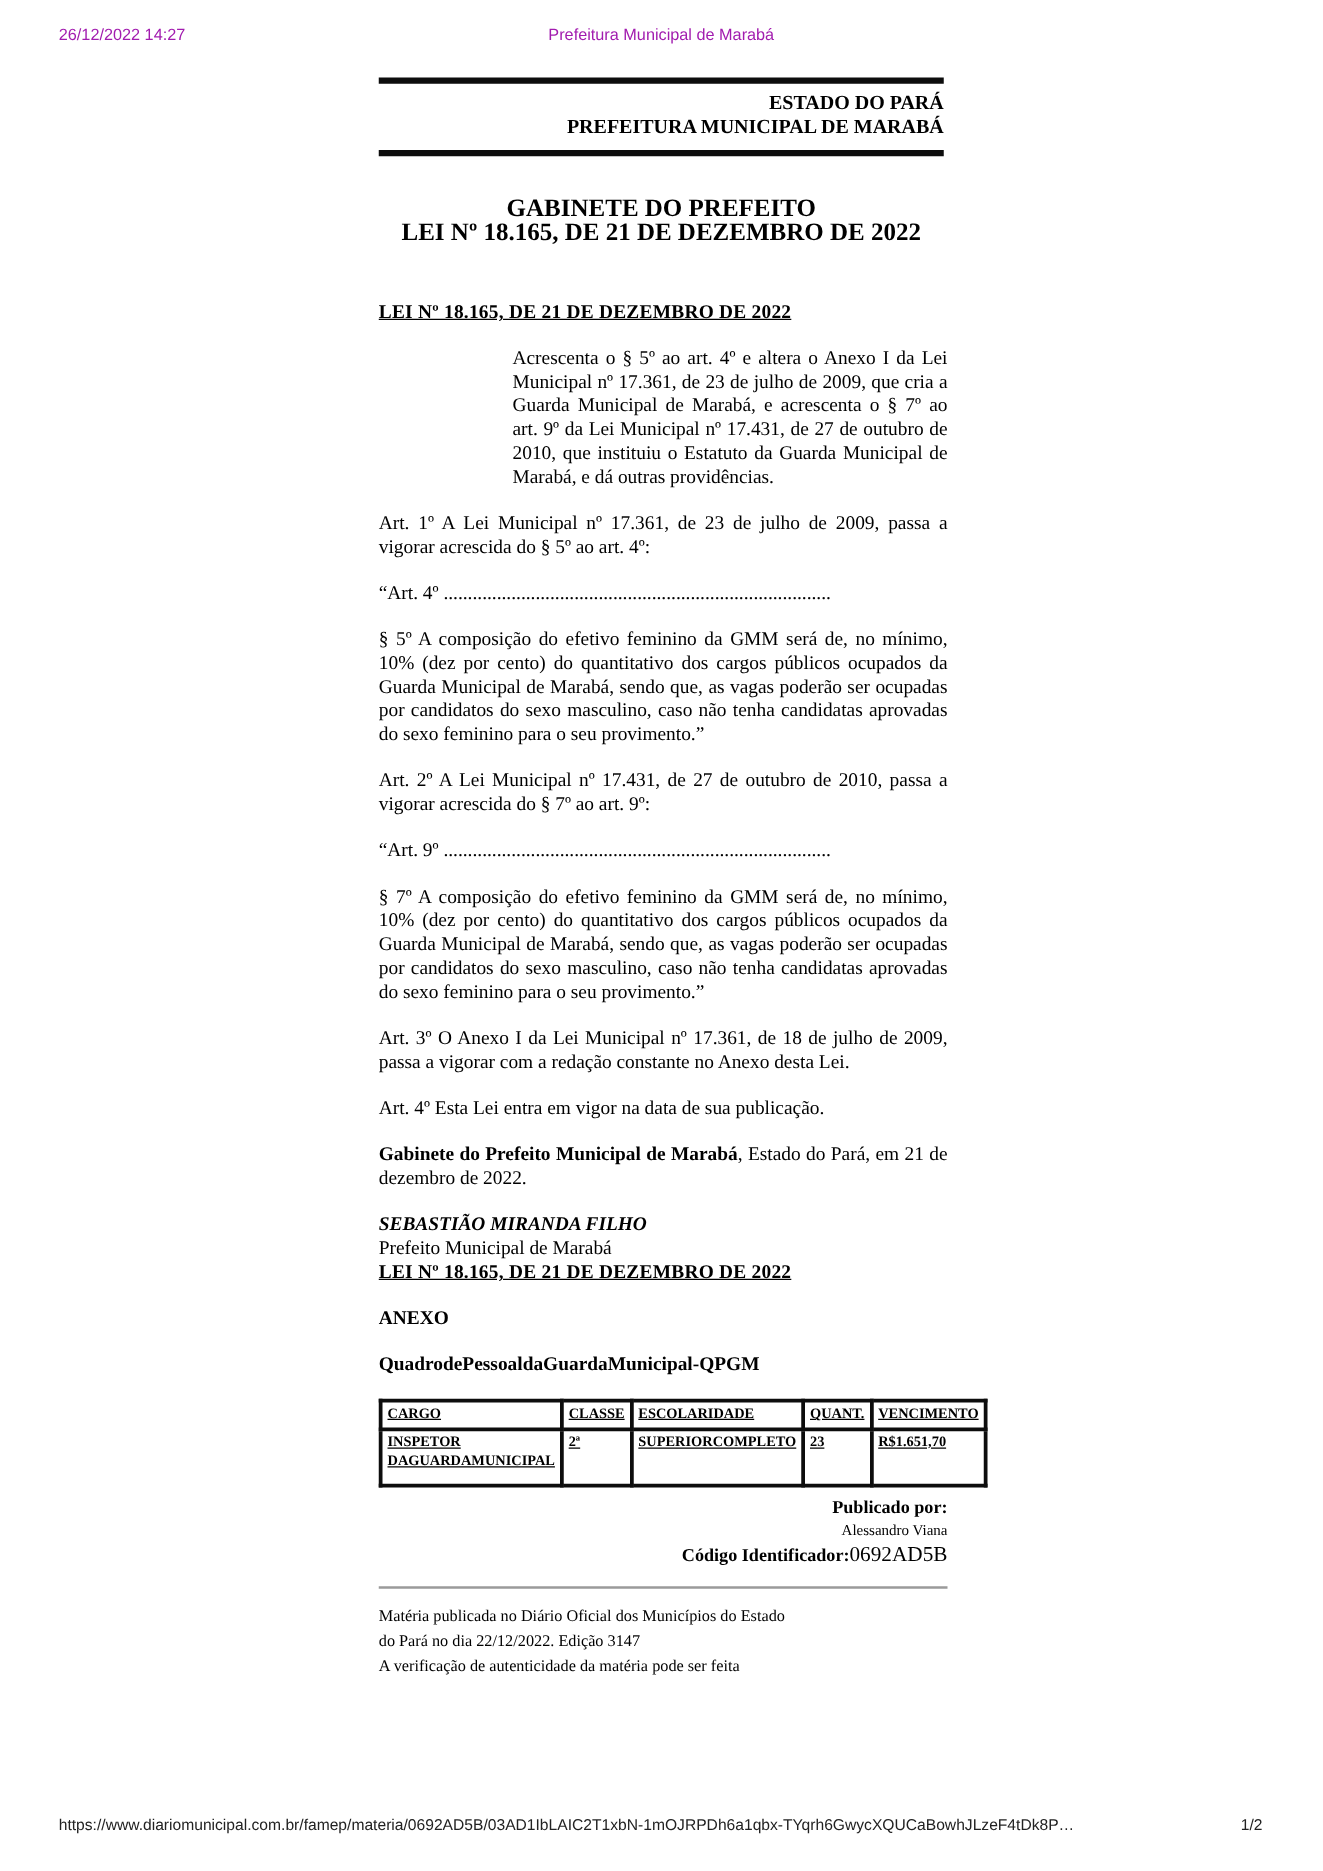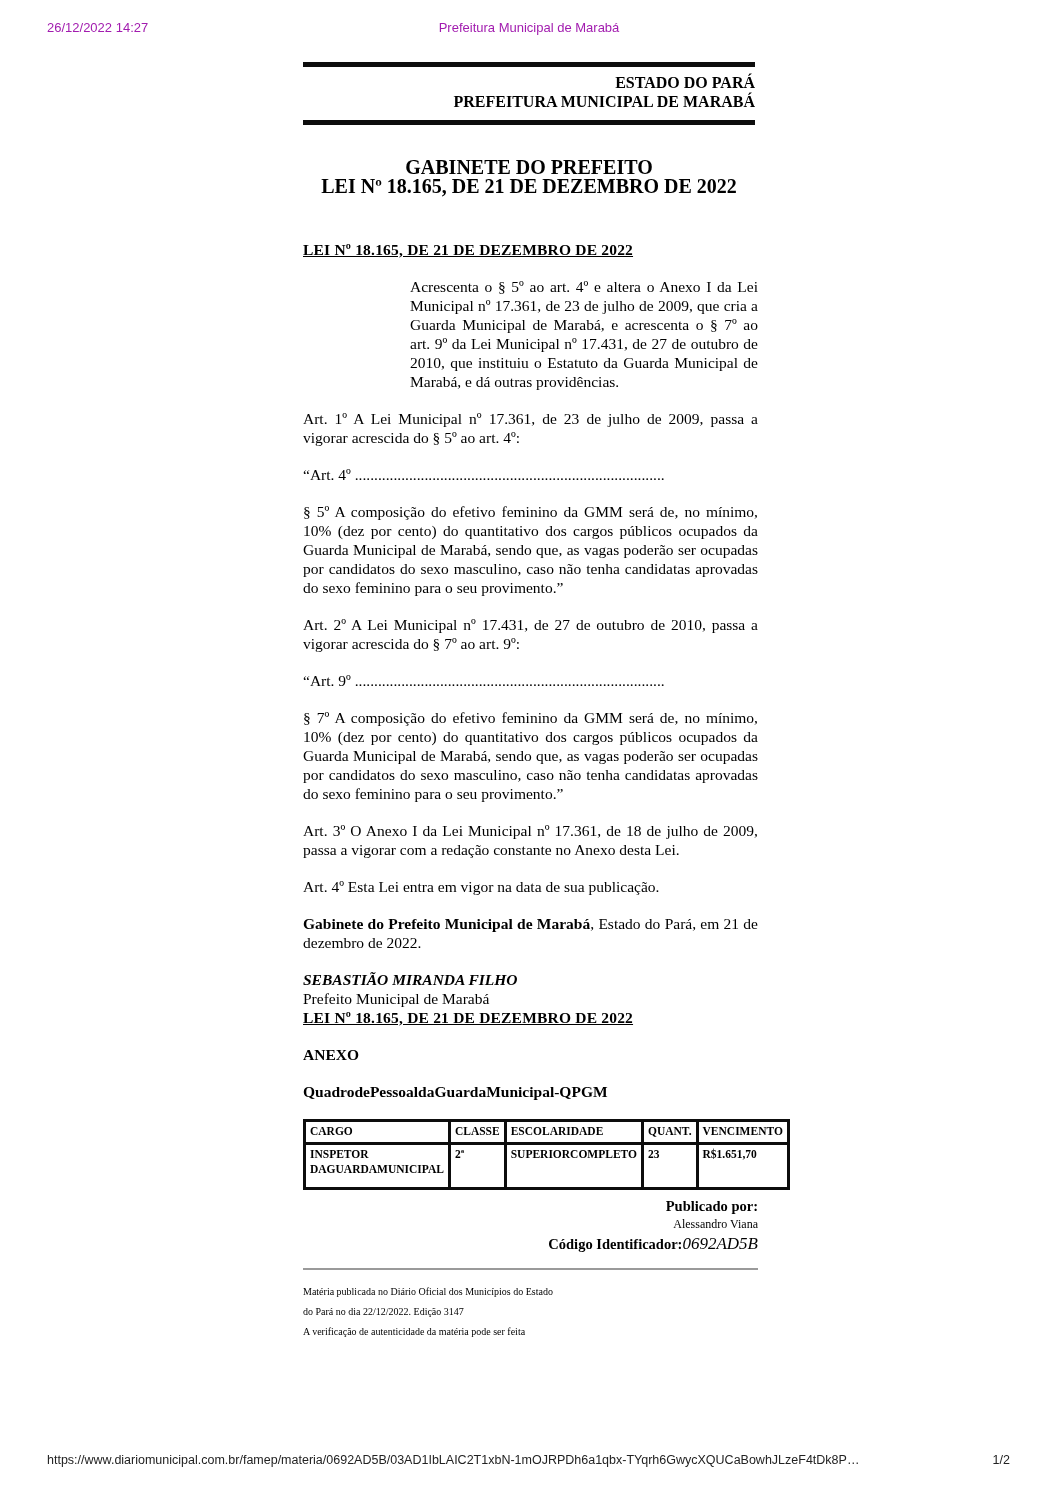--- a/index.html
+++ b/index.html
@@ -23,37 +23,37 @@
          font-size: 15.5px; line-height: 19px; }
   .col p { text-align: justify; margin-bottom: 18px; }
   .law-title { font-weight: bold; text-decoration: underline; margin-bottom: 18px;
                font-size: 15.5px; letter-spacing: 0.2px; }
   .ementa { margin-left: 107px; width: 348px; }
   .sig-block { }
   .sig-name { font-weight: bold; font-style: italic; }
   .heading-b { font-weight: bold; margin-bottom: 18px; }
 
   table.quadro { border-collapse: collapse; width: 455px; margin-top: 0;
-                 font-size: 11.5px; line-height: 15px; }
+                 font-size: 11.5px; line-height: 15px; text-decoration: underline; }
   table.quadro th, table.quadro td { border: 3px solid #0d0d0d; font-weight: bold;
                  text-align: left; vertical-align: top; padding: 2px 4px 3px 4px; }
   table.quadro th { height: 21px; }
   table.quadro tr.r1 td { height: 26px; }
   table.quadro tr.r2 td { height: 45px; padding-bottom: 10px; }
   .c-cargo { width: 131px; } .c-classe { width: 45px; } .c-esc { width: 152px; }
   .c-qt { width: 43px; } .c-venc { width: 84px; }
 
   .pub { text-align: right; margin-top: 7px; }
   .pub .l1 { font-weight: bold; font-size: 14.5px; line-height: 18px; }
   .pub .l2 { font-size: 12px; line-height: 19px; }
   .pub .l3 { font-size: 14.5px; line-height: 20px; }
-  .pub .l3 .code { font-weight: normal; font-size: 17px; font-style: italic; }
+  .pub .l3 .code { font-weight: normal; font-size: 17px; }
 
   .rule { border: none; border-top: 2px solid #9a9a9a; margin: 14px 0 12px 0; width: 455px; }
-  .footnote div { font-size: 10px; line-height: 20px; }
+  .footnote div { font-size: 13px; line-height: 20px; }
 
   .bottombar { position: absolute; top: 1453px; left: 0; width: 1058px;
                font-family: "Liberation Sans", sans-serif; font-size: 12.5px; color: #222; }
   .bottombar .url { position: absolute; left: 47px; top: 0; }
   .bottombar .pg { position: absolute; right: 48px; top: 0; }
 </style>
 </head>
 <body>
 
 <div class="topbar">

